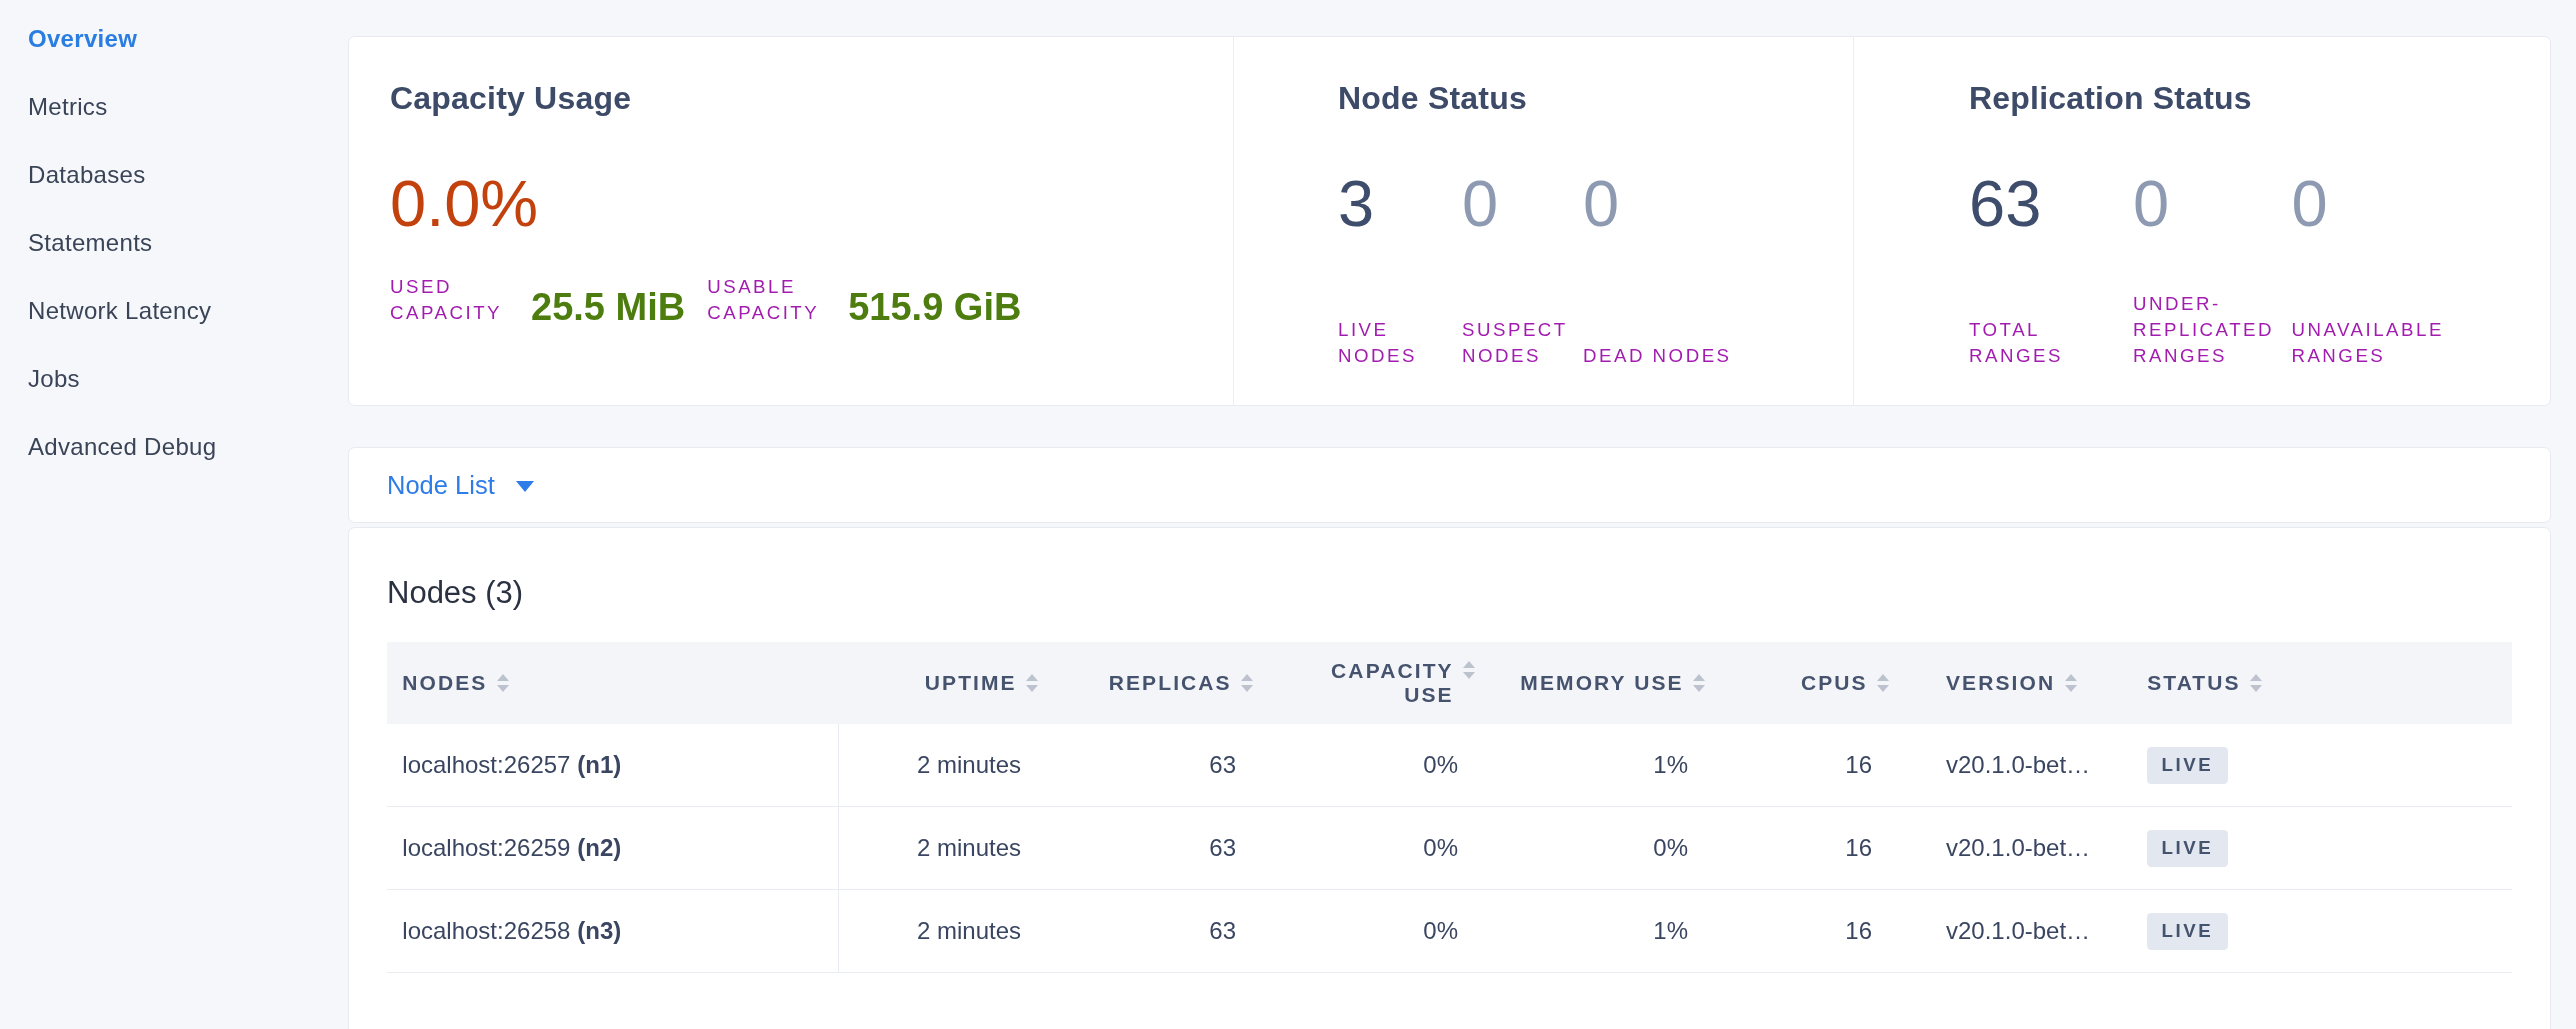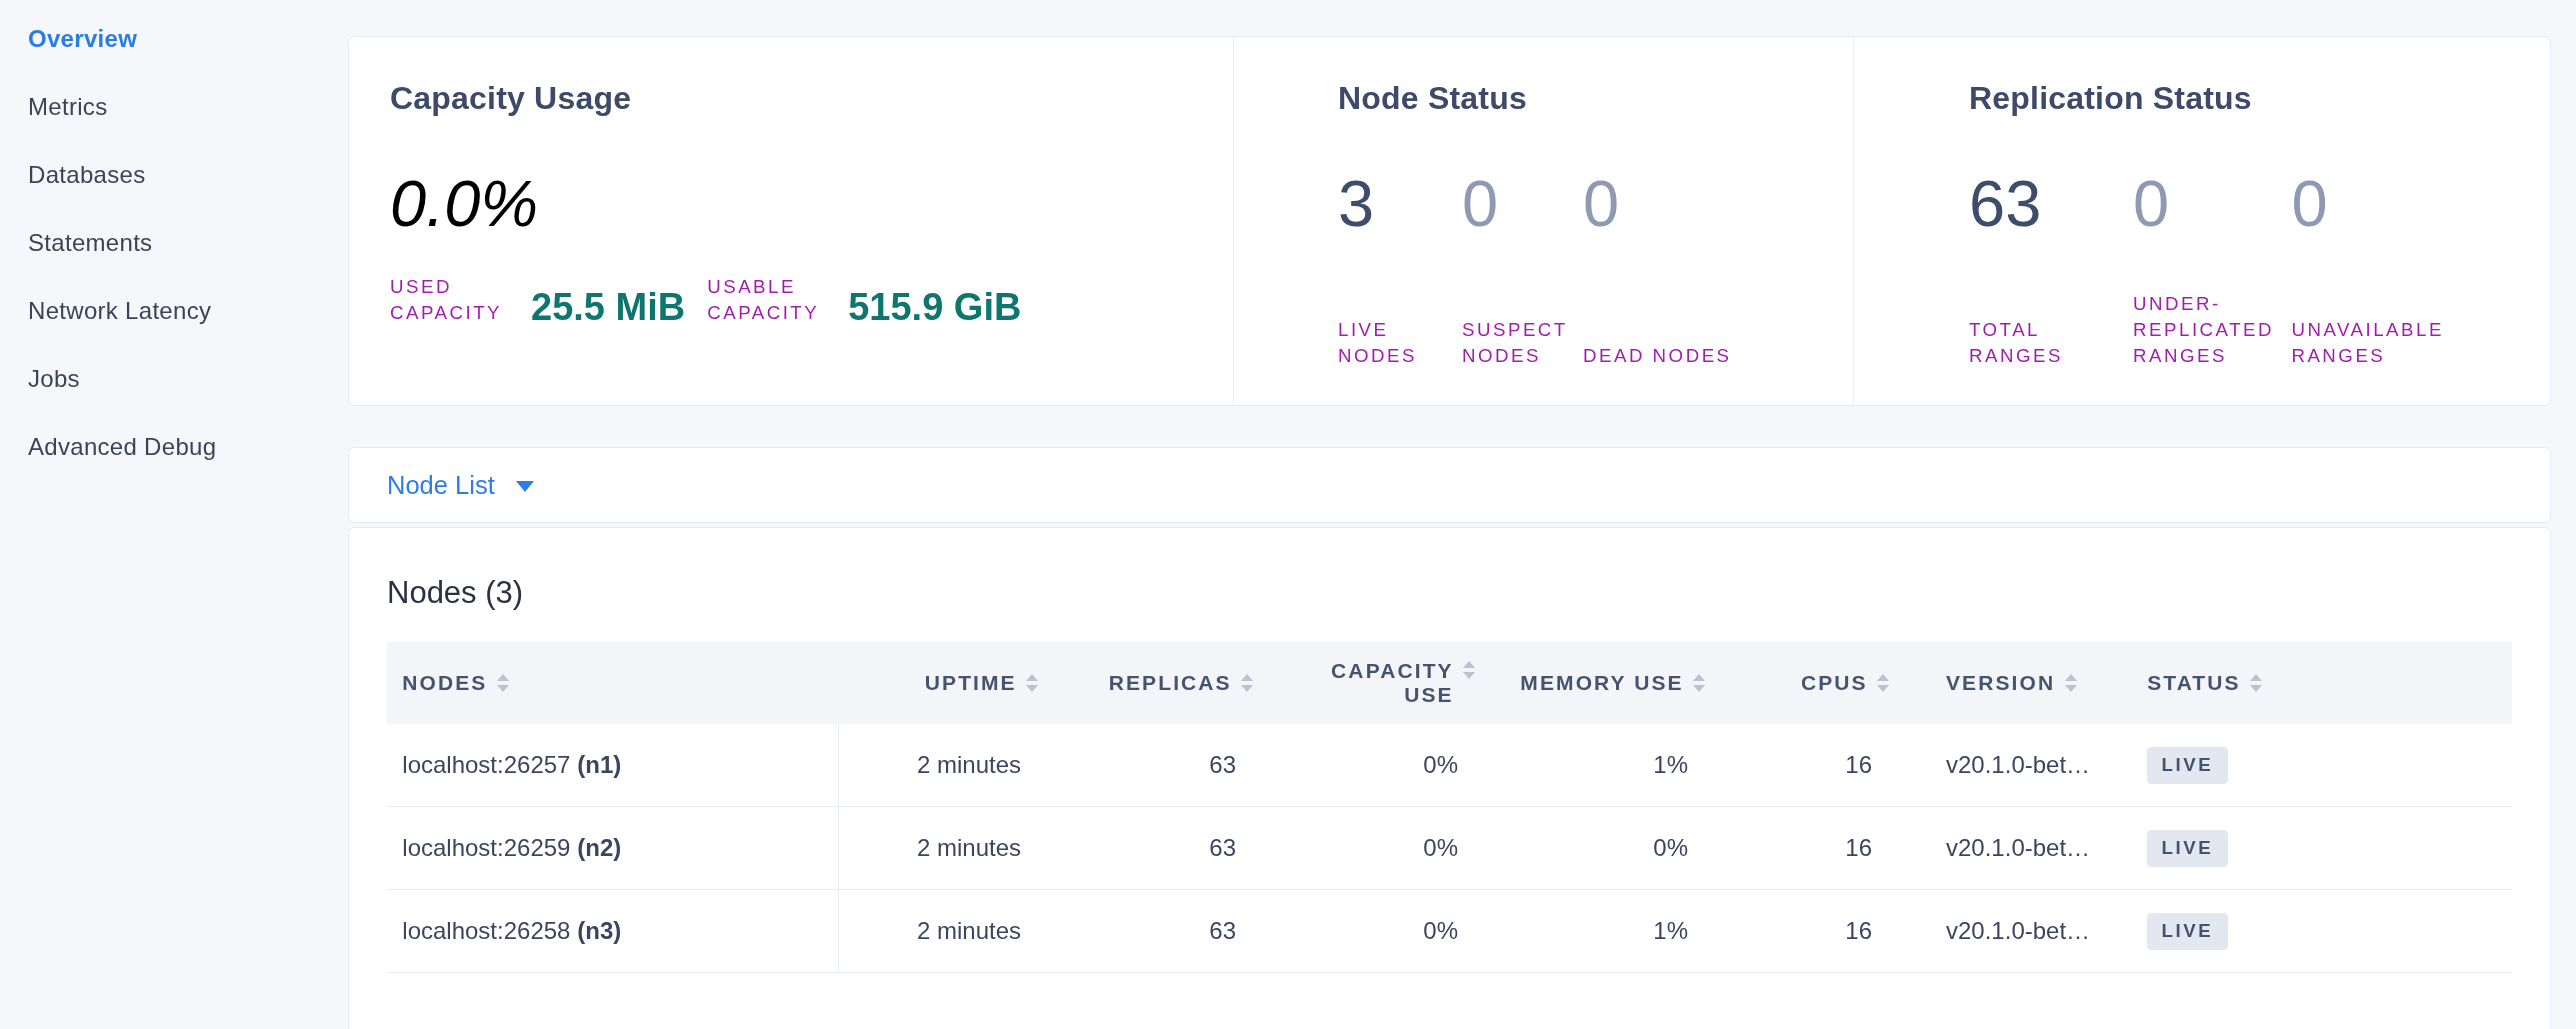--- a/index.html
+++ b/index.html
@@ -30,37 +30,37 @@
 
   
   .summary-card { margin-top: 36px; height: 370px; display: flex; }
   .sec { padding-top: 43px; height: 100%; }
   .sec-capacity { width: 884px; padding-left: 41px; }
   .sec-nodes    { width: 620px;  padding-left: 104px; border-left: 1.7px solid #eaedf3; }
   .sec-repl     { flex: 1;       padding-left: 115px; border-left: 1.7px solid #eaedf3; }
   .section-title { font-size: 32px; font-weight: 700; color: #3d4b68; letter-spacing: 0.2px; }
 
   .cap-row { display: flex; align-items: flex-start; margin-top: 55px; }
-  .cap-pct { font-size: 65px; font-weight: 500; line-height: 63px; color: #000000; width: 134px; margin-right: 22px; white-space: nowrap; font-style: italic; }
+  .cap-pct { font-size: 65px; font-weight: 500; line-height: 63px; color: #c2410c; width: 134px; margin-right: 22px; white-space: nowrap; }
   .cap-chart { position: relative; width: 476px; height: 102px; margin-top: 12.7px; }
   .bar { position: relative; height: 36px; background: #e8ebf1; }
   .bar-reserved { position: absolute; right: 0; top: 0; bottom: 0; width: 15.5%; background: #ccd2dd; }
   .bar-used { position: absolute; left: 0; top: 0; bottom: 0; width: 3.4px; background: #4a80e8; }
   .tick { position: absolute; top: 47px; width: 1.7px; height: 12.7px; background: #a9b2c3; }
   .tick-label { position: absolute; top: 65px; transform: translateX(-50%); font-size: 23px; color: #5f6e8c; white-space: nowrap; }
 
   .cap-stats { display: flex; align-items: flex-end; margin-top: 39px; }
   .cap-stat { display: flex; align-items: flex-end; }
   .cap-stat + .cap-stat { margin-left: 22px; }
   .stat-label {
     font-size: 18.7px; line-height: 26px; letter-spacing: 2.5px;
     color: #a21caf; text-transform: uppercase;
   }
   .cap-stat .stat-label { width: 129px; margin-right: 12px; }
-  .stat-value { font-size: 38px; font-weight: 700; color: #0f766e; line-height: 37px; white-space: nowrap; }
+  .stat-value { font-size: 38px; font-weight: 700; color: #4d7c0f; line-height: 37px; white-space: nowrap; }
 
   .stat-row { display: flex; margin-top: 55px; height: 197px; }
   .stat-block { display: flex; flex-direction: column; justify-content: space-between; }
   .stat-block .stat-label { padding-right: 17px; }
   .big-num { font-size: 65px; font-weight: 500; line-height: 63px; color: #3e4d6b; }
   .big-num.dim { color: #8d9ab2; font-weight: 400; }
   .sec-nodes .stat-block { width: 124px; }
   .sec-nodes .stat-block:nth-child(2) { width: 121px; }
   .sec-nodes .stat-block:last-child { width: auto; }
   .sec-repl .stat-block { width: 172px; }

